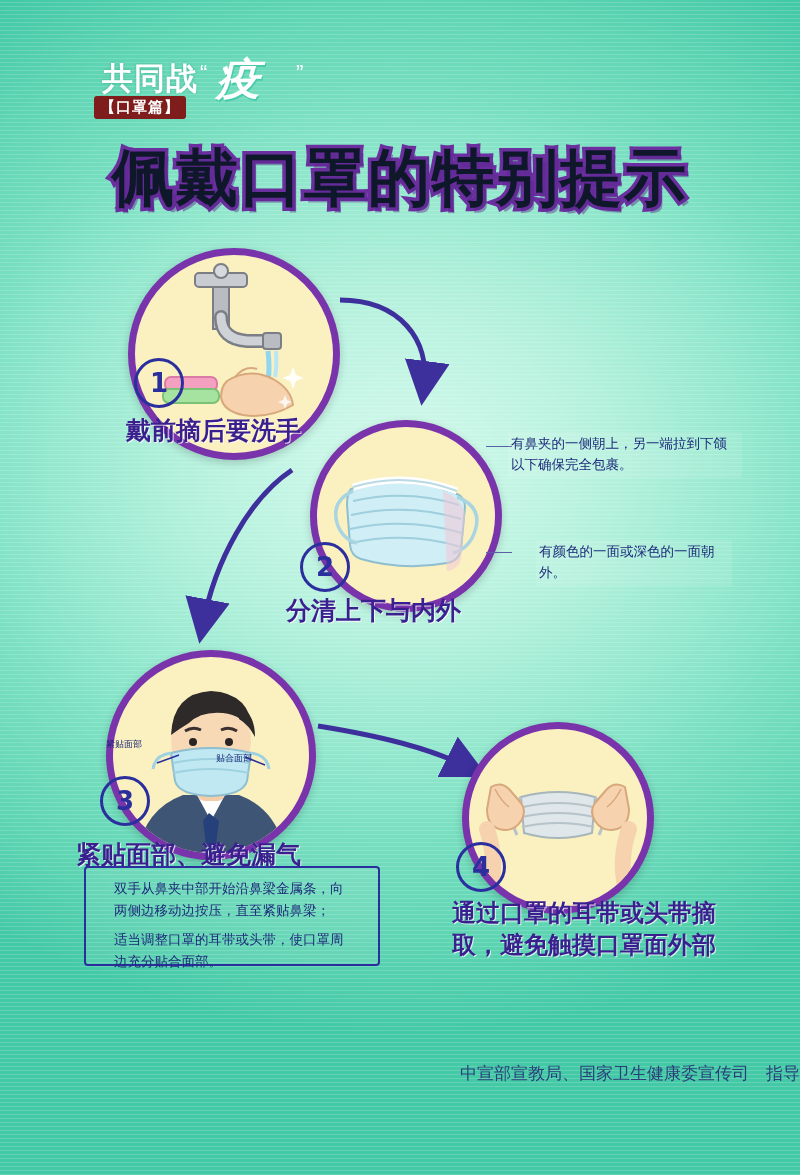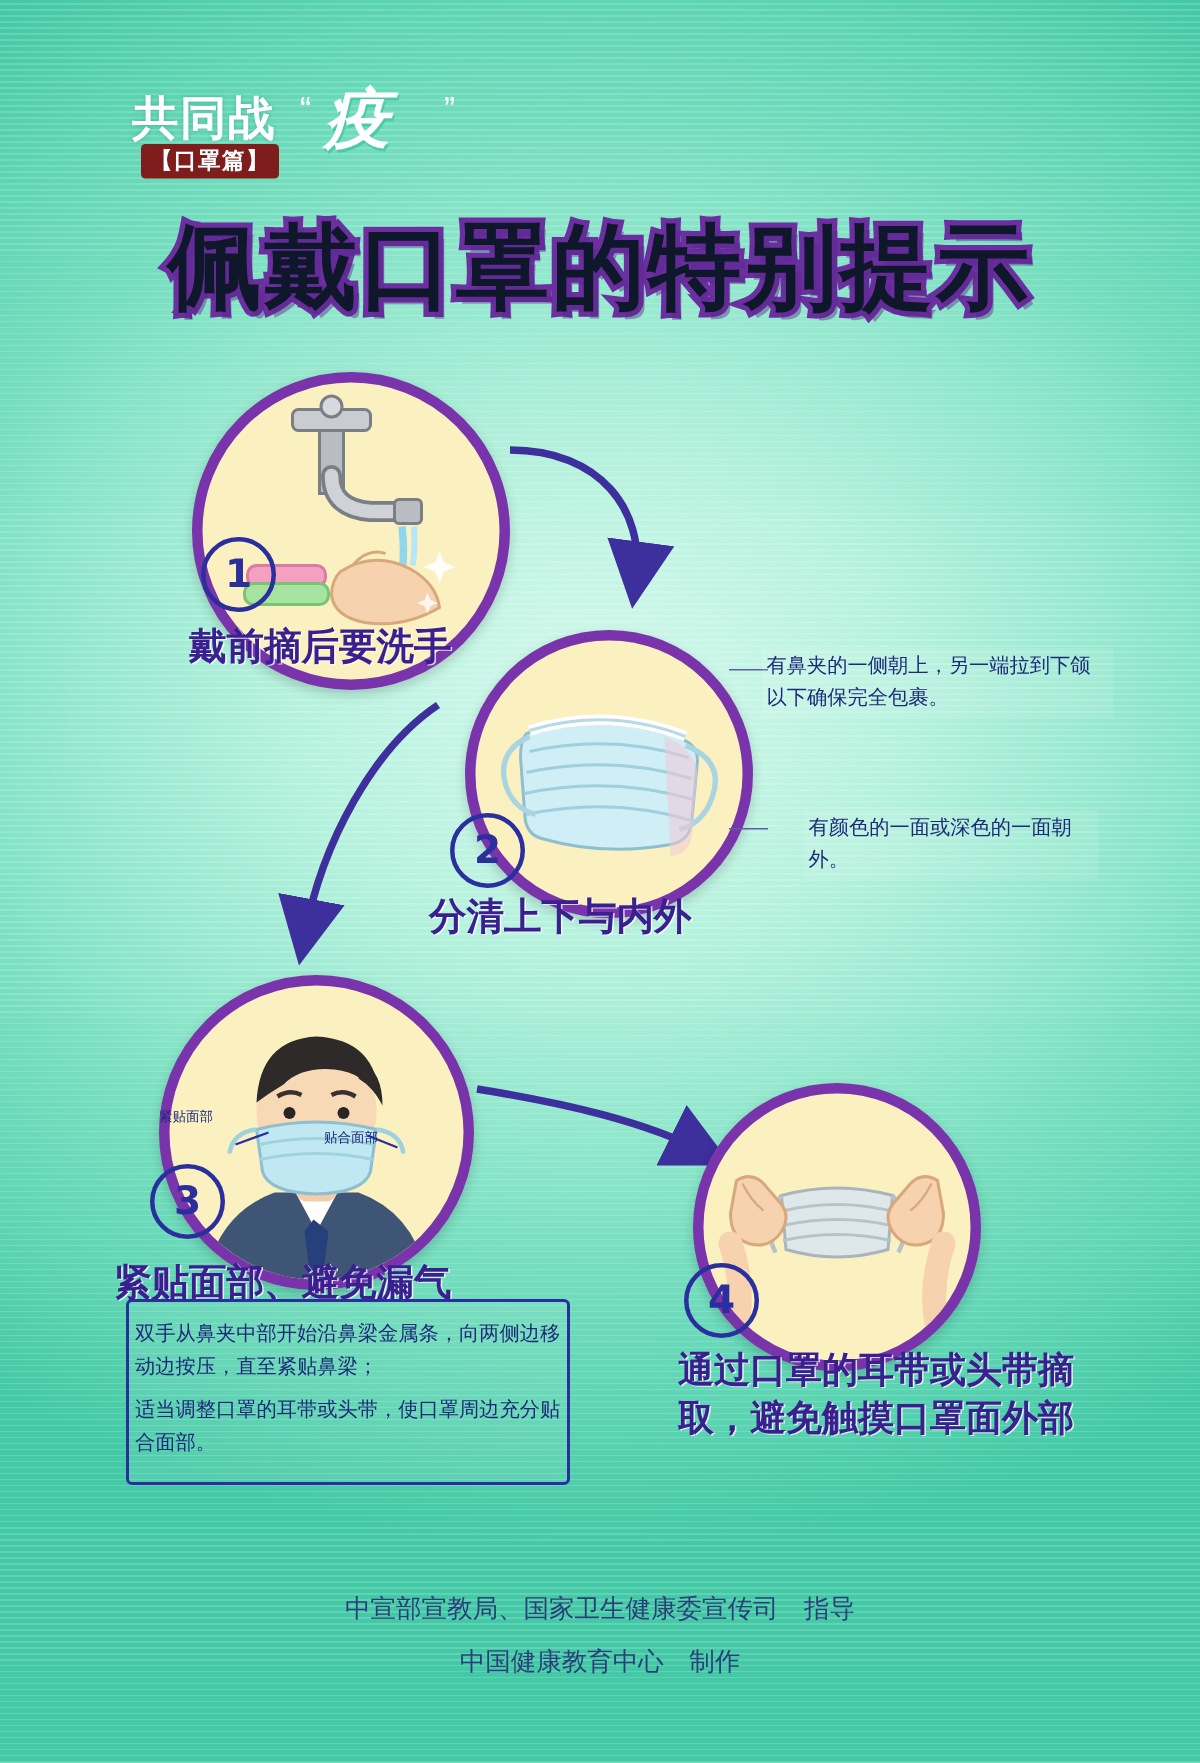--- a/index.html
+++ b/index.html
@@ -18,21 +18,21 @@
   }
   .vign{
     position:absolute;inset:0;
     background:radial-gradient(ellipse 620px 520px at 400px 460px, rgba(255,255,255,0.38) 0%, rgba(255,255,255,0.12) 45%, rgba(0,0,0,0.0) 72%);
     pointer-events:none;
   }
 
   
   .logo{position:absolute;left:88px;top:58px;width:230px;height:68px;}
   .logo .l1{
-    position:absolute;left:0;top:0;
+    position:absolute;left:14px;top:0;
     font-size:31px;font-weight:bold;color:#ffffff;letter-spacing:1px;
     text-shadow:0 0 3px rgba(0,120,90,.35);
     font-family:"DejaVu Sans","Liberation Sans",sans-serif;
   }
   .logo .l1b{
     position:absolute;left:128px;top:-8px;
     font-size:44px;font-weight:bold;font-style:italic;color:#ffffff;
     text-shadow:1px 2px 0 rgba(70,200,170,.9);
     font-family:"DejaVu Serif","Liberation Serif",serif;
   }
@@ -84,43 +84,43 @@
     font-family:"DejaVu Sans","Liberation Sans",sans-serif;
     text-shadow:1px 1px 0 rgba(255,255,255,.75);
   }
   .cap1{left:126px;top:414px;font-size:25px;font-family:Liberation Serif, serif;}
   .cap2{left:286px;top:594px;font-size:25px;}
   .cap3{left:76px;top:838px;font-size:25px;}
   .cap4{left:452px;top:898px;font-size:24px;width:270px;line-height:1.32;}
 
   
   .notebox{
-    position:absolute;left:84px;top:866px;width:296px;height:124px;
+    position:absolute;left:84px;top:866px;width:296px;height:100px;
     border:2px solid #2b2f9e;border-radius:4px;
-    padding:10px 4px;box-sizing:border-box;
+    padding:10px 28px;box-sizing:border-box;
     color:#1d2a7a;font-size:13.5px;line-height:1.6;
     background:rgba(255,255,255,0.08);
   }
   .notebox p{margin:0 0 8px 0;}
   .notebox p:last-child{margin-bottom:16px;}
 
   
   .callout{
     position:absolute;color:#1d2a7a;font-size:13.5px;line-height:1.55;
     background:rgba(255,255,255,0.10);padding:2px 3px;
   }
   .co1{left:508px;top:432px;width:228px;}
   .co2{left:508px;top:540px;width:190px;margin-left:28px;}
   .leader{position:absolute;height:1px;background:#5b5fa8;}
   .lead1{left:486px;top:446px;width:26px;}
   .lead2{left:486px;top:552px;width:26px;}
 
   
   .footer{
-    position:absolute;left:0;right:0;top:1056px;text-align:center;
+    position:absolute;left:0;right:0;top:1056px;text-align:right;
     color:#2a3f7a;font-size:17px;line-height:2.05;
     font-family:"DejaVu Sans","Liberation Sans",sans-serif;
   }
 
   
   svg.arrows{position:absolute;left:0;top:0;width:800px;height:1175px;pointer-events:none;}
 </style>
 </head>
 <body>
 
@@ -257,14 +257,13 @@
     <path d="M156 58 q-10 -6 -18 2 l-12 14 q-6 8 0 18 q8 12 22 8 q12 -4 12 -20z" fill="#f6d2ae" stroke="#d8a87c" stroke-width="2"></path>
     <path d="M152 60 q-6 12 -14 18" stroke="#d8a87c" stroke-width="1.5" fill="none"></path>
     <path d="M160 100 q-10 30 -4 56" stroke="#f6d2ae" stroke-width="16" fill="none" stroke-linecap="round"></path>
   </svg>
 </div>
 <div class="num n4">4</div>
 <div class="cap cap4">通过口罩的耳带或头带摘取，避免触摸口罩面外部</div>
 
 <div class="footer">
   <div>中宣部宣教局、国家卫生健康委宣传司　指导</div>
-  <div>中国健康教育中心　制作</div>
 </div>
 
 </body></html>

